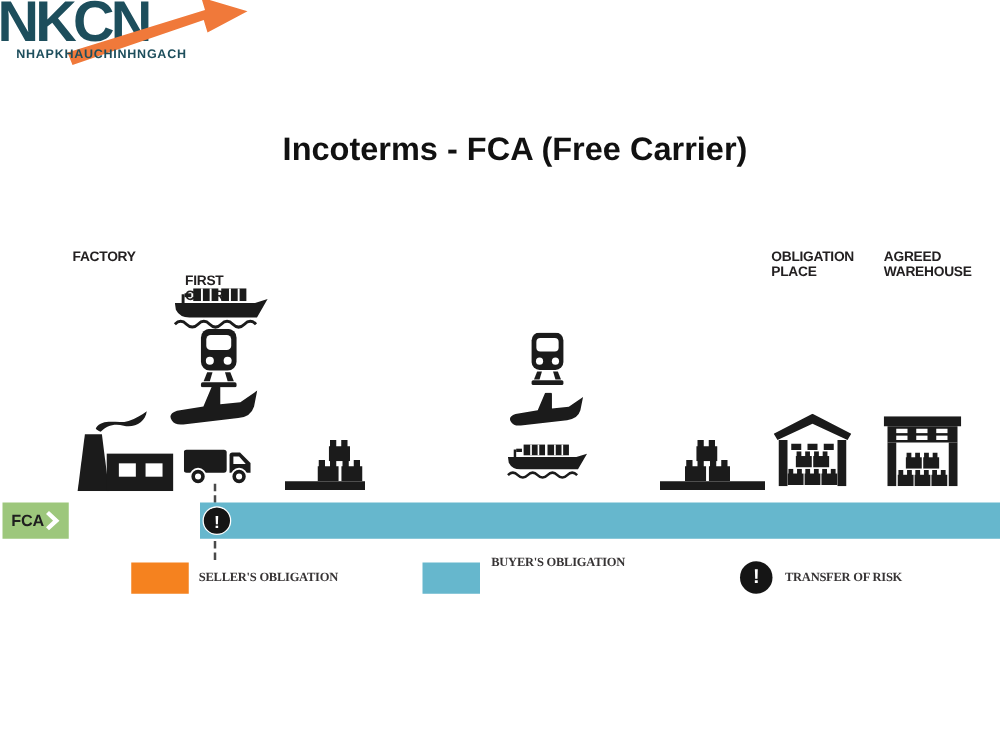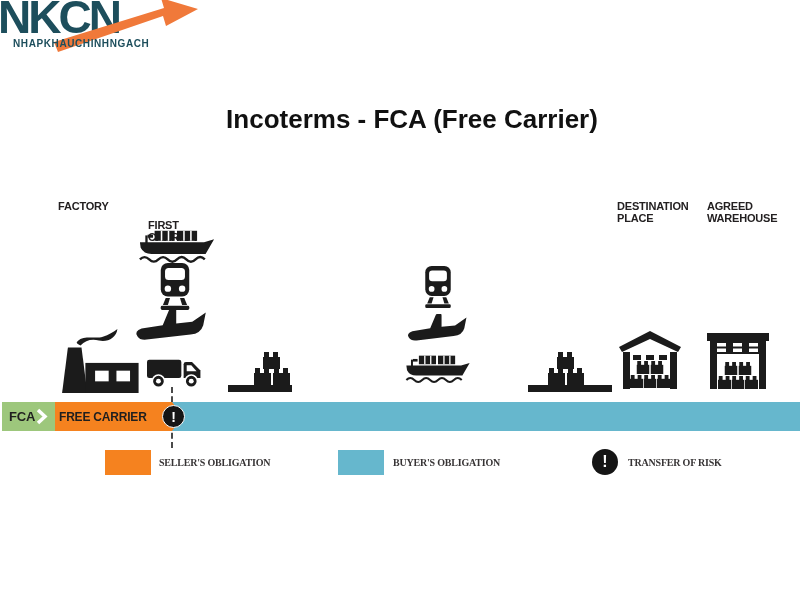--- a/index.html
+++ b/index.html
@@ -78,21 +78,21 @@
     display:flex;align-items:center;justify-content:center;
     color:#fff;font-weight:800;font-size:14px;line-height:1;
   }
 
   
   .legend-swatch{width:46px;height:25px;}
   #legend-seller-swatch{left:105px;top:450px;background:var(--seller-orange,#f5821f);}
   #legend-buyer-swatch{left:338px;top:450px;background:var(--buyer-blue,#66b7cd);}
   .legend-label{font-size:10px;font-weight:700;color:#373435;letter-spacing:-0.2px;white-space:nowrap;font-family:Liberation Serif, serif;}
   #legend-seller-label{left:159px;top:457px;}
-  #legend-buyer-label{left:393px;top:457px;}
+  #legend-buyer-label{left:393px;top:445px;}
   #legend-risk-label{left:628px;top:457px;text-align:right;}
   #legend-risk-icon{
     left:592px;top:449px;width:26px;height:26px;border-radius:50%;background:#151515;
     display:flex;align-items:center;justify-content:center;
     color:#fff;font-weight:800;font-size:16px;line-height:1;
   }
 </style>
 </head>
 <body>
 
@@ -193,21 +193,21 @@
   <svg class="logo-arrow" width="150" height="58" viewBox="0 0 150 58">
     <path d="M2,46 L112,12 L109,2 L146,13 L114,30 L111,20 L6,56 Z" fill="var(--logo-arrow-orange,#f0793a)"></path>
   </svg>
   <div class="tagline">NHAPKHAUCHINHNGACH</div>
 </header>
 
 <h1 id="title" class="abs">Incoterms - FCA (Free Carrier)</h1>
 
 <div id="lbl-factory" class="abs loc-label">FACTORY</div>
 <div id="lbl-first-carrier" class="abs loc-label">FIRST CARRIER</div>
-<div id="lbl-destination" class="abs loc-label">DESTINATION PLACE</div>
+<div id="lbl-destination" class="abs loc-label">OBLIGATION PLACE</div>
 <div id="lbl-buyer-wh" class="abs loc-label">AGREED WAREHOUSE</div>
 
 <svg id="icon-factory" class="abs icon" width="82" height="66" viewBox="0 0 84 68">
     <use href="#sym-factory"></use>
   </svg>
 <svg id="icon-ship-1" class="abs icon" width="78" height="34" viewBox="0 0 100 44">
     <use href="#sym-ship"></use>
   </svg>
 <svg id="icon-train-1" class="abs icon" width="36" height="47" viewBox="0 0 50 66">
     <use href="#sym-train"></use>
@@ -237,23 +237,20 @@
     <use href="#sym-wh-peaked"></use>
   </svg>
 <svg id="icon-wh-flat" class="abs icon" width="62" height="56" viewBox="0 0 62 56">
     <use href="#sym-wh-flat"></use>
   </svg>
 
 <div id="risk-line" class="abs"></div>
 
 <div id="bar" class="abs">
   <div id="seg-blue" class="seg"></div>
-  <div id="seg-orange" class="seg">
-    <span class="bar-text">FREE CARRIER</span>
-  </div>
   <div id="seg-green" class="seg">
     <span class="bar-text">FCA</span>
   </div>
   <svg class="chevron" width="13" height="17" viewBox="0 0 13 17">
     <polyline points="3,2 10,8.5 3,15" fill="none" stroke="#fff" stroke-width="3.5"></polyline>
   </svg>
   <div id="risk-dot">
     <span>!</span>
   </div>
 </div>

